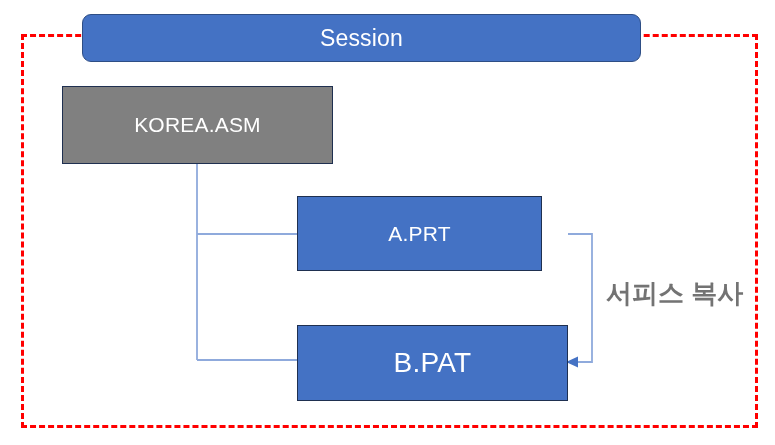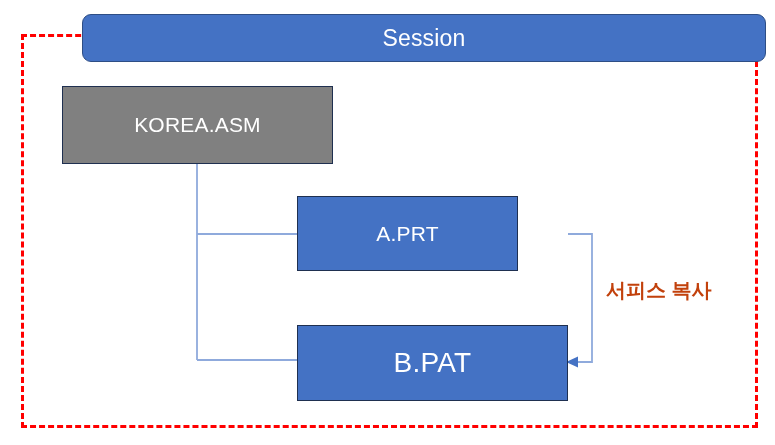--- a/index.html
+++ b/index.html
@@ -45,62 +45,62 @@
     align-items: center;
     justify-content: center;
     color: #ffffff;
     font-weight: 400;
     letter-spacing: 0.2px;
     white-space: nowrap;
   }
   .node-session {
     left: 82px;
     top: 14px;
-    width: 684px;
+    width: 559px;
     height: 48px;
     background: #4472C4;
     border: 1.5px solid #2E4E85;
     border-radius: 9px;
     font-size: 23px;
   }
   .node-asm {
     left: 62px;
     top: 86px;
     width: 271px;
     height: 78px;
     background: #808080;
     border: 1.5px solid #1F3050;
     font-size: 21px;
   }
   .node-aprt {
     left: 297px;
     top: 196px;
-    width: 221px;
+    width: 245px;
     height: 75px;
     background: #4472C4;
     border: 1.5px solid #1F3050;
     font-size: 21px;
   }
   .node-bpat {
     left: 297px;
     top: 325px;
     width: 271px;
     height: 76px;
     background: #4472C4;
     border: 1.5px solid #1F3050;
     font-size: 28px;
   }
   
   .annotation {
     position: absolute;
     left: 606px;
     top: 278px;
-    color: #c2410c;
+    color: #737373;
     font-weight: bold;
-    font-size: 20px;
+    font-size: 26px;
     white-space: nowrap;
     line-height: 1.2;
   }
 </style>
 </head>
 <body>
 
 <div id="canvas">
 
   <div class="dashed-boundary"></div>

